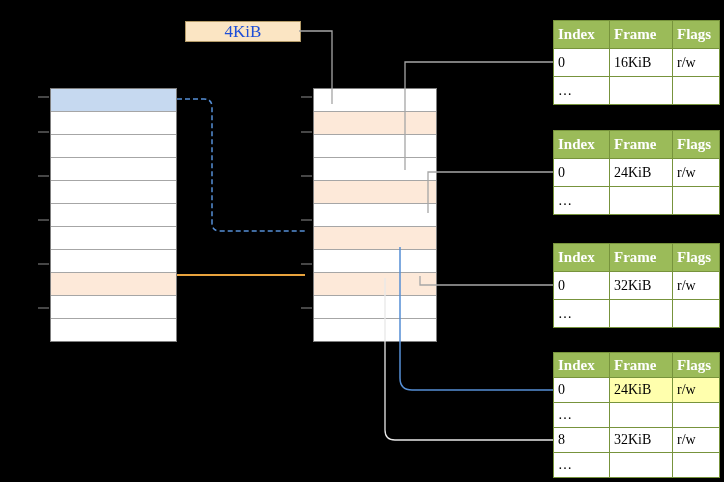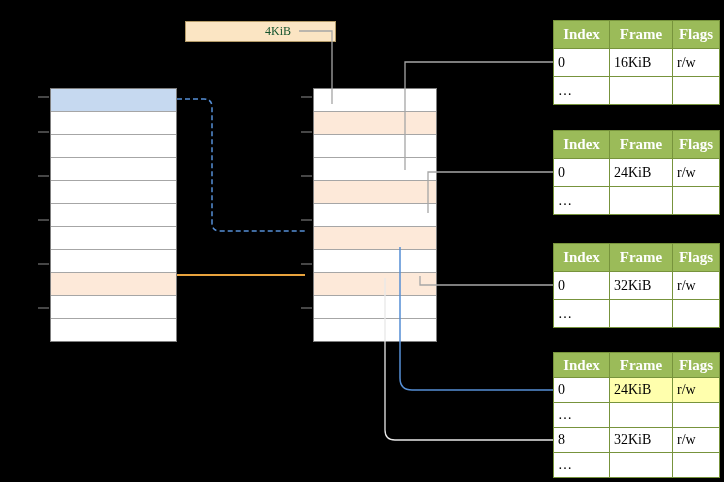--- a/index.html
+++ b/index.html
@@ -10,33 +10,33 @@
   
   .memcol{position:absolute;border:1px solid #7f7f7f;background:#fff;}
   .mrow{height:22px;border-bottom:1px solid #a6a6a6;background:#ffffff;}
   .mrow:last-child{border-bottom:none;}
   .mrow.blue{background:var(--blue-row,#c6d9f0);}
   .mrow.peach{background:var(--peach,#fde9d9);}
   
   .sizebox{
     position:absolute;left:185px;top:21px;width:114px;height:19px;
     background:var(--label-cream,#fbe5c3);border:1px solid #b49b68;
-    color:#14532d;font-size:12px;text-align:center;line-height:19px;padding-left:35px;
+    color:#1d4ed8;font-size:17px;text-align:center;line-height:19px;
   }
   
   .ptable{
     position:absolute;border-collapse:collapse;table-layout:fixed;width:166px;
     font-size:14px;color:#000;background:#fff;
   }
   .ptable col.c1{width:56px}.ptable col.c2{width:63px}.ptable col.c3{width:47px}
   .ptable th,.ptable td{
     border:1px solid var(--border-green,#77933c);
     padding:1px 4px;text-align:left;overflow:hidden;white-space:nowrap;vertical-align:middle;
   }
-  .ptable th{background:var(--header-green,#9bbb59);color:#fff;font-weight:bold;font-size:15px;text-align:center;}
+  .ptable th{background:var(--header-green,#9bbb59);color:#fff;font-weight:bold;font-size:15px;}
   .ptable td{background:#ffffff;}
   .ptable td.hl{background:var(--highlight-yellow,#ffffad);}
   .ptable tr{height:28px;}
   .ptable.compact tr{height:25px;}
   
   svg.overlay{position:absolute;left:0;top:0;pointer-events:none;}
   svg.overlay path{fill:none;}
   .ln-gray{stroke:var(--arrow-gray,#a6a6a6);stroke-width:1.3;}
   .ln-white{stroke:var(--arrow-white,#e8e8e8);stroke-width:1.3;}
   .ln-blue{stroke:var(--arrow-blue,#558ed5);stroke-width:1.5;}

